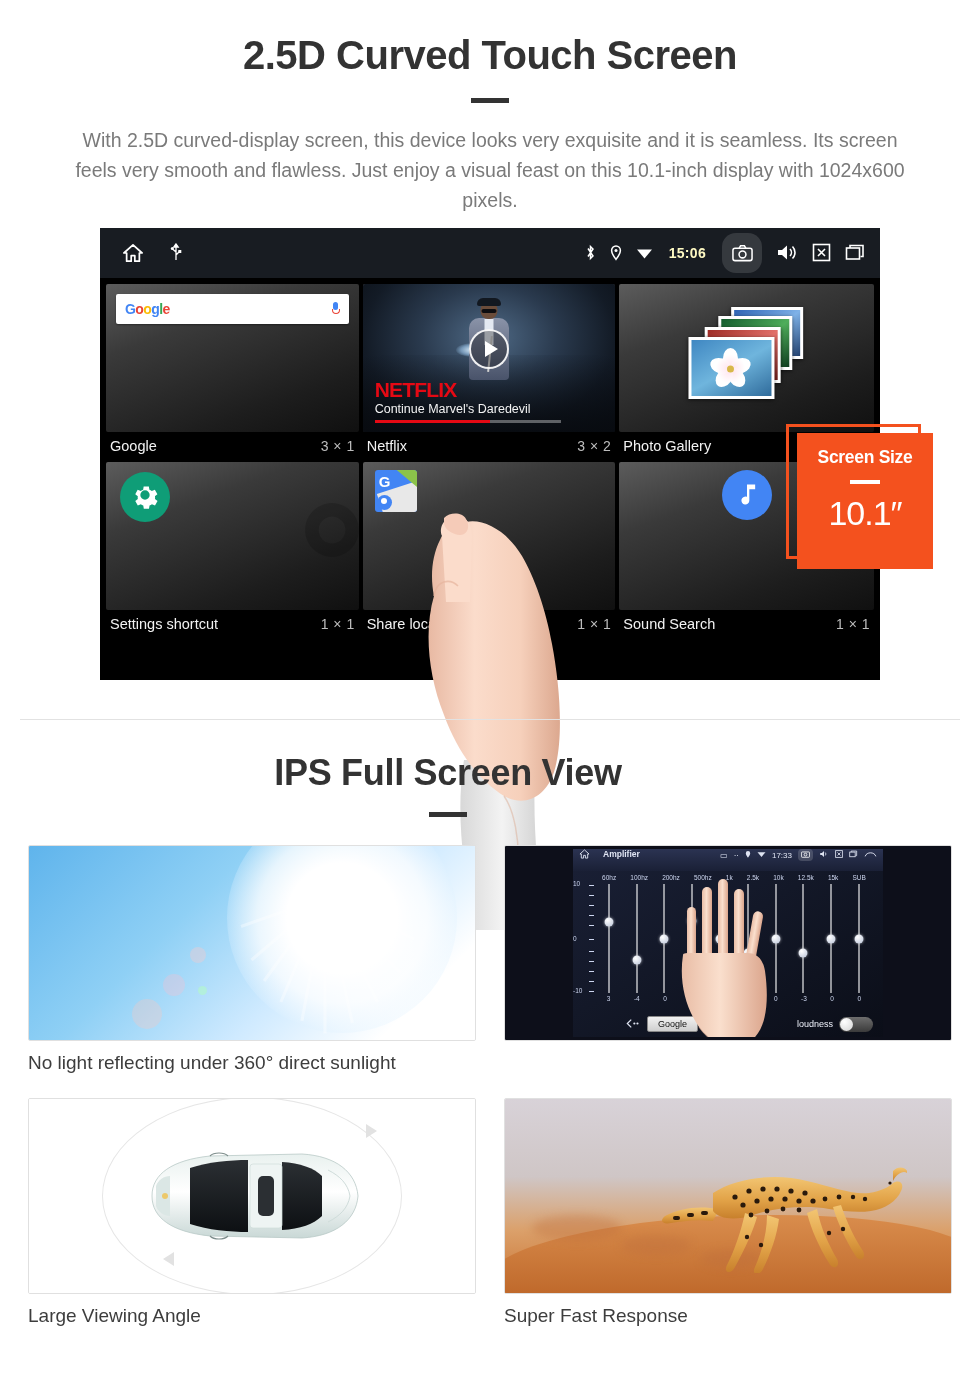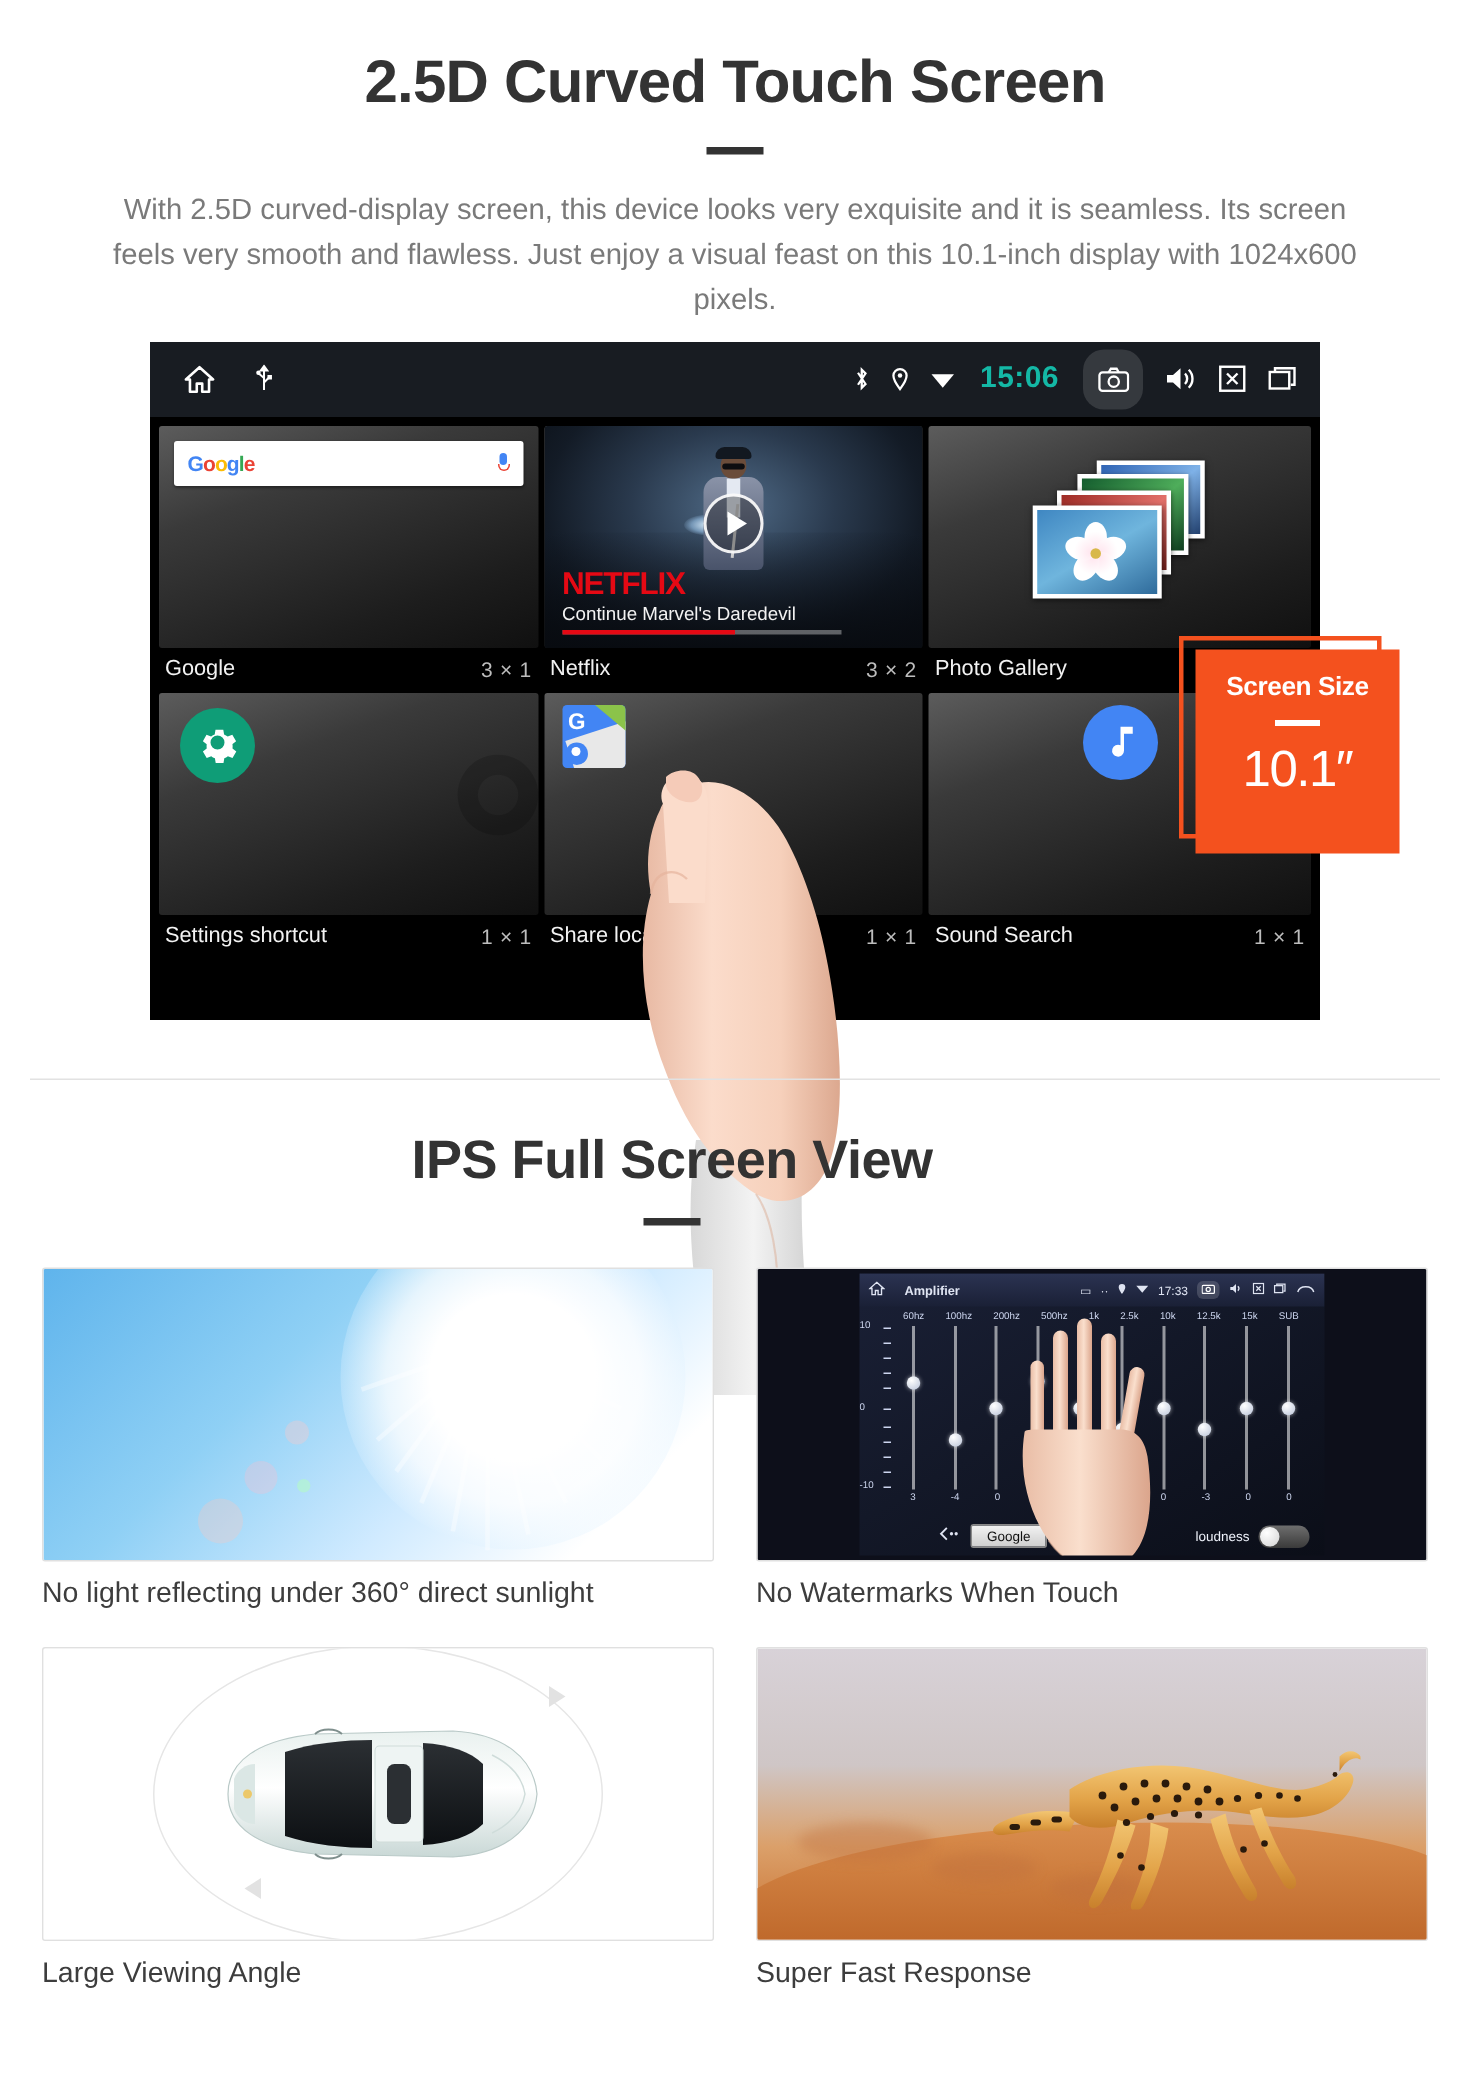--- a/index.html
+++ b/index.html
@@ -30,21 +30,21 @@
     background: #000; overflow: hidden;
   }
   .statusbar {
     position:relative; height: 50px; width: 100%;
     background: #181c22;
     display:flex; align-items:center;
   }
   .sb-left { display:flex; align-items:center; gap: 26px; padding-left: 22px; }
   .sb-right { margin-left:auto; display:flex; align-items:center; gap: 14px; padding-right: 14px; }
   .sb-ico { color:#fff; display:inline-flex; align-items:center; justify-content:center; }
-  .sb-time { color:#14b8a6; font-size: 20px; font-weight: 700; letter-spacing:0.3px; margin: 0 2px; }
+  .sb-time { color:#fef9c3; font-size: 14px; font-weight: 700; letter-spacing:0.3px; margin: 0 2px; }
   .sb-pill {
     width: 40px; height: 40px; border-radius: 14px; background: rgba(255,255,255,0.13);
     display:flex; align-items:center; justify-content:center;
   }
 
   
   .grid { padding: 6px 6px 0 6px; }
   .row { display:flex; gap: 4px; }
   .cell { position:relative; }
   .thumb {
@@ -197,21 +197,21 @@
   .flare { position:absolute; border-radius:50%; }
   .f1 { left: 36%; top: 52%; width: 16px; height:16px; background: rgba(255,200,200,.35); }
   .f2 { left: 30%; top: 66%; width: 22px; height:22px; background: rgba(255,190,205,.3); }
   .f3 { left: 23%; top: 79%; width: 30px; height:30px; background: rgba(255,200,190,.3); }
   .f4 { left: 38%; top: 72%; width: 9px; height:9px; background: rgba(180,255,190,.5); }
 
   
   .amp { position:absolute; inset:0; background:#0d0f1a; display:flex; align-items:center; justify-content:center; }
   .ampscreen { position:relative; width: 310px; height: 188px;
       background: linear-gradient(150deg, #1a2036 0%, #131828 45%, #0b0e18 100%); overflow:hidden; }
-  .amptop { height: 22px; display:flex; align-items:center; gap:7px; padding: 0 6px;
+  .amptop { height: 22px; display:flex; align-items:flex-start; gap:7px; padding: 0 6px;
       background: linear-gradient(180deg,#2b3352,#1a2036); color:#dfe4f2; font-size:8px; }
   .amptop .ttl { font-weight:700; font-size: 8.5px; margin-left: 6px; }
   .amptop .rgt { margin-left:auto; display:flex; align-items:center; gap:6px; }
   .amptop .pill { background: rgba(255,255,255,.16); border-radius:4px; padding: 1px 3px; }
   .ampbody { position:relative; display:flex; height: 166px; }
   .ampside { width: 42px; padding-top: 4px; text-align:center; color:#7e9bdd; }
   .ampside .sic { font-size: 14px; color:#8fa8e8; line-height:1; }
   .ampside .slb { font-size: 7.5px; margin-top: 1px; }
   .ampside .slb.w { color:#ffffff; }
   .ampmain { flex:1; position:relative; padding-top: 3px; }
@@ -708,21 +708,20 @@
                     <rect x="49" y="8" width="10" height="86" rx="5"></rect>
                     <rect x="65" y="18" width="10" height="76" rx="5"></rect>
                     <rect x="80" y="40" width="10" height="56" rx="5" transform="rotate(10 85 68)"></rect>
                     <path d="M14 84 C 10 110 16 136 30 156 C 44 176 68 182 84 168 C 98 156 100 128 96 100 C 94 88 88 82 78 82 L 24 82 C 18 82 14 82 14 84 Z"></path>
                   </g>
                   <path d="M30 156 C 44 176 68 182 84 168" stroke="#e2b49b" stroke-width="1.2" fill="none" opacity=".6"></path>
                 </svg>
               </div>
             </div>
           </div>
-          <div class="lbl">No Watermarks When Touch</div>
         </div>
       </div>
 
       <div class="crow" style="margin-top:24px">
 
         <div class="card">
           <div class="frame">
             <div class="carbg">
               <span class="orbit"></span>
               <span class="arrow a1"></span>

